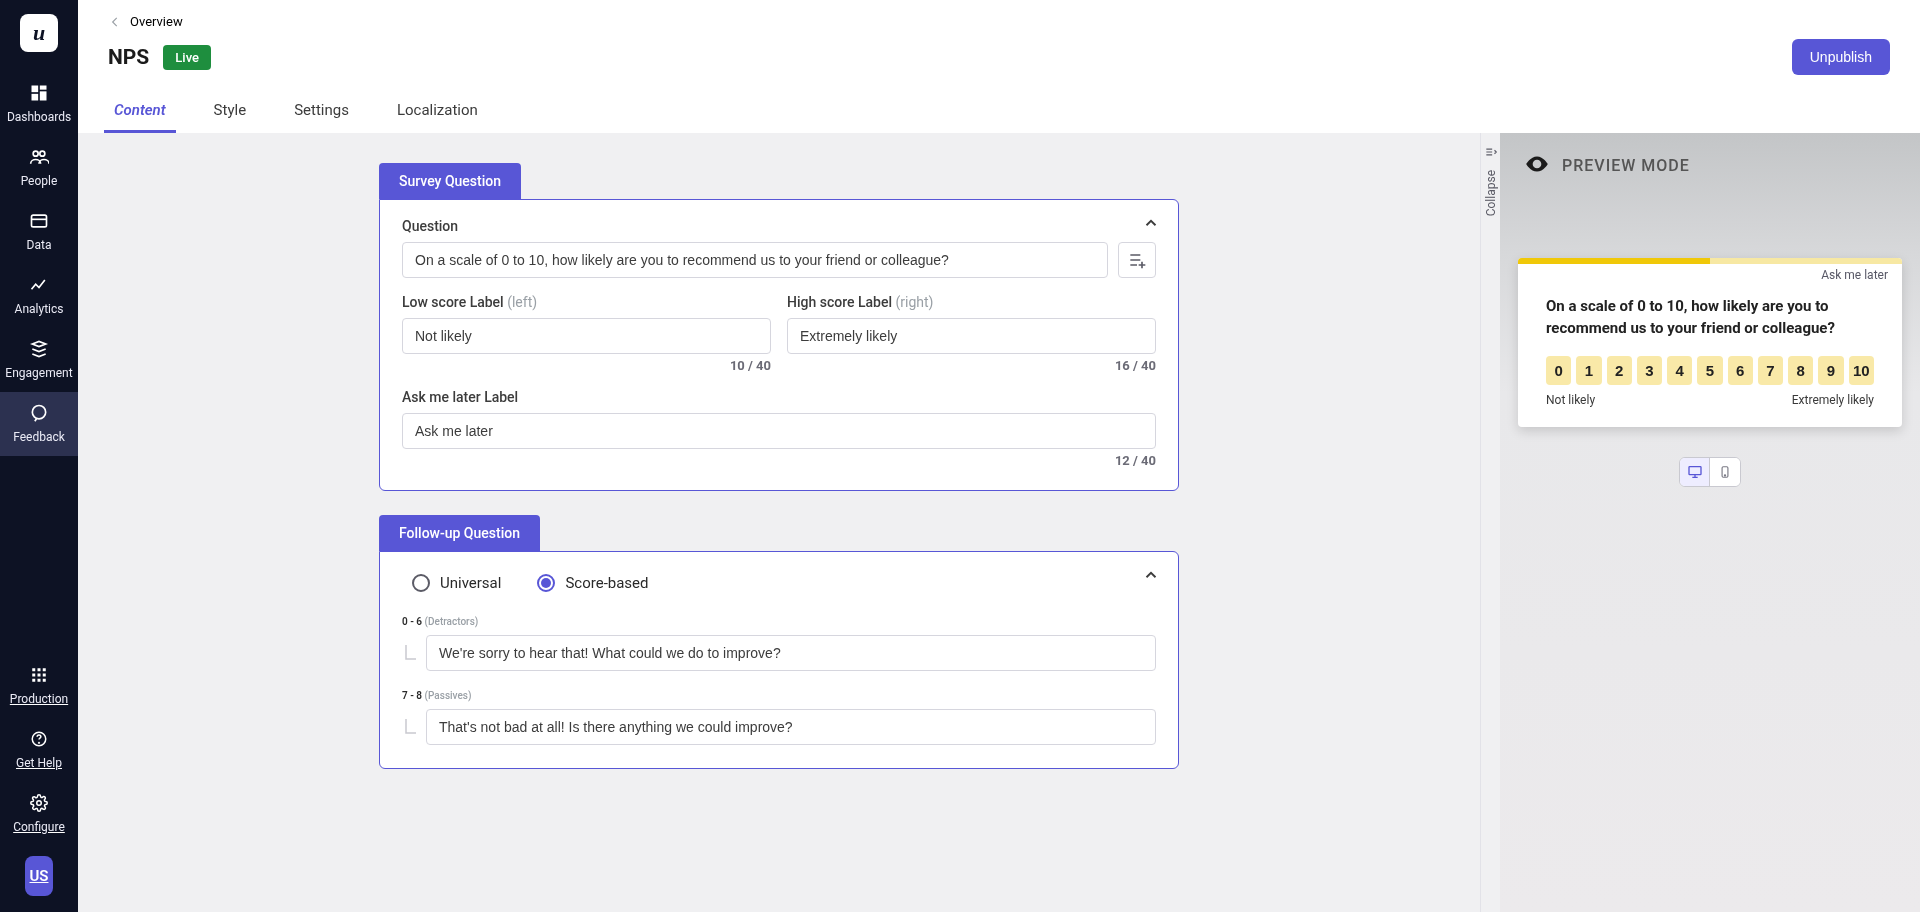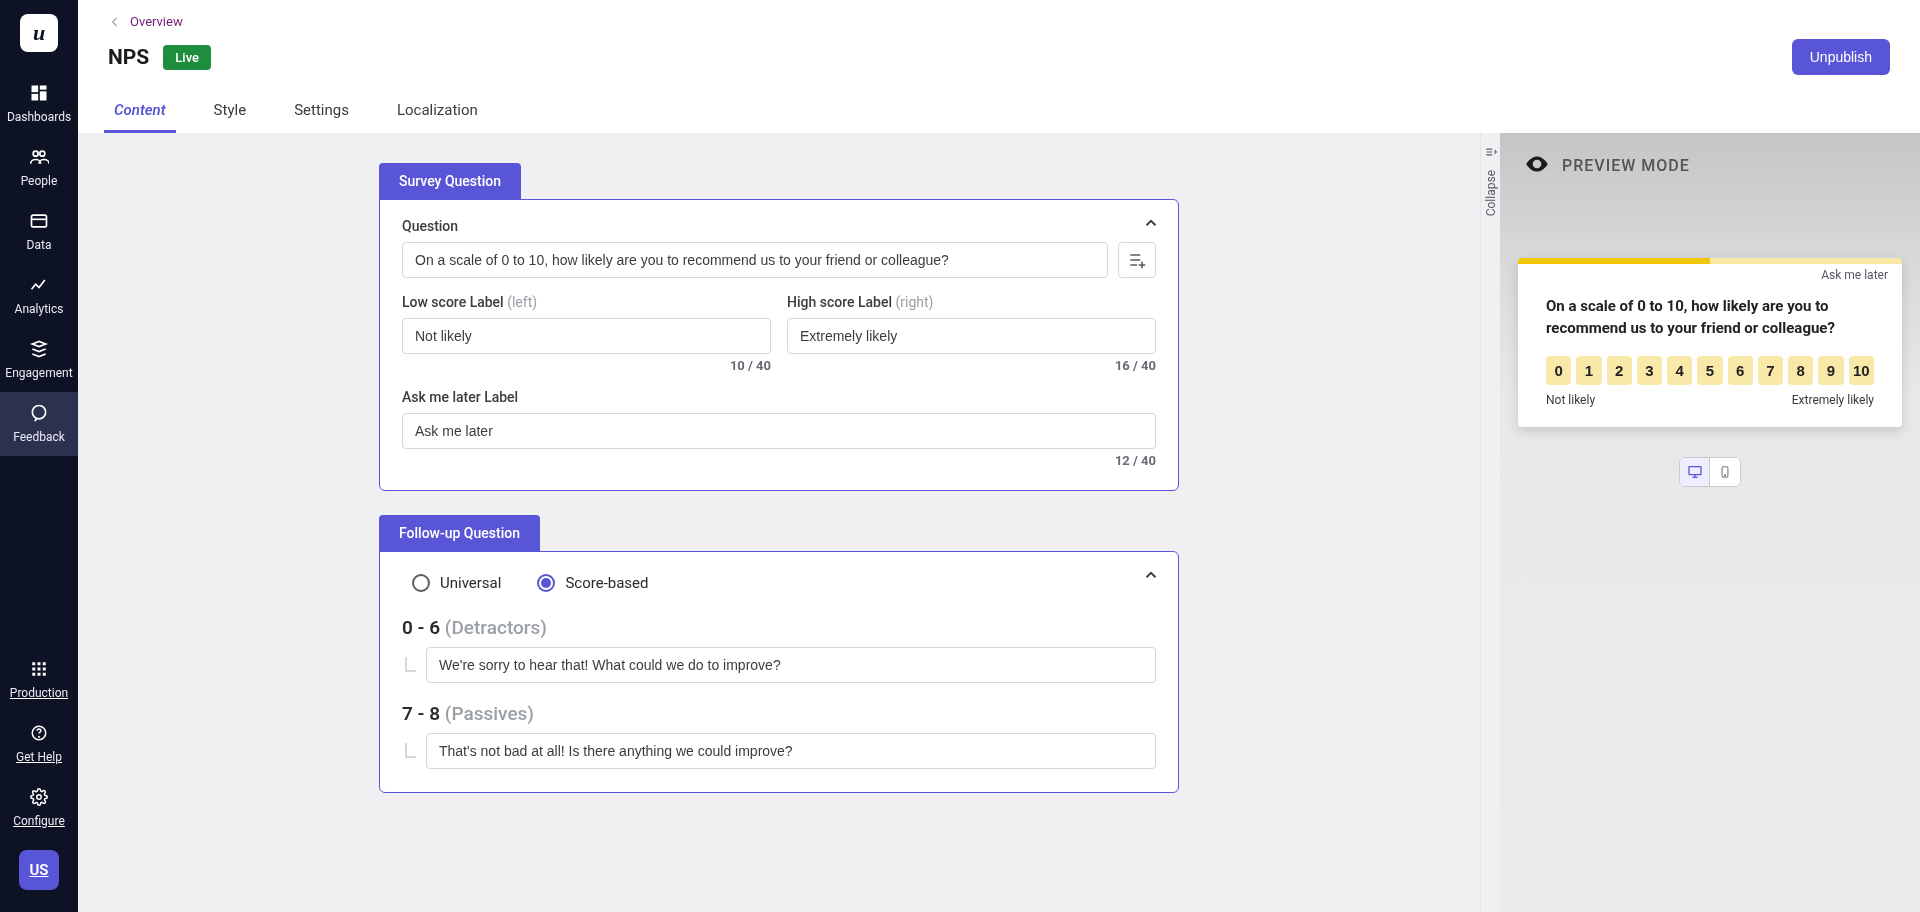--- a/index.html
+++ b/index.html
@@ -8,26 +8,26 @@
 
   
   .sidebar { width: 78px; background: #0d1224; display: flex; flex-direction: column; align-items: center; padding-top: 14px; color: #fff; font-size: 12px; }
   .sidebar .logo { width: 38px; height: 38px; border-radius: 8px; background: #fff; display:flex; align-items:center; justify-content:center; margin-bottom: 20px; color:#0d1224; font-family: Georgia, serif; font-style: italic; font-size: 22px; font-weight: bold; }
   .nav-item { width: 78px; padding: 10px 0 12px; display:flex; flex-direction:column; align-items:center; gap:6px; cursor:pointer; color:#eaeaf5; }
   .nav-item.active { background: #2c3150; }
   .nav-item .ico { width:22px; height:22px; display:flex; align-items:center; justify-content:center; }
   .nav-item span.label { font-size:12px; }
   .nav-spacer { flex:1; }
   .nav-bottom { width:78px; padding-bottom: 10px; text-decoration: underline; }
-  .env-chip { margin: 10px auto 12px; width:40px; height:40px; border-radius:8px; background:#5856d6; display:flex; align-items:center; justify-content:center; font-weight:600; color:#fff; font-size:15px; }
+  .env-chip { margin: 10px auto 6px; width:28px; height:40px; border-radius:8px; background:#5856d6; display:flex; align-items:center; justify-content:center; font-weight:600; color:#fff; font-size:15px; }
 
   
   .main { flex:1; display:flex; flex-direction:column; height:100%; }
   .topbar { padding: 14px 30px 0 30px; background:#fff; }
-  .breadcrumb { display:flex; align-items:center; gap:8px; color:#701a75; font-size:13px; margin-bottom:10px; cursor:pointer; width:max-content; }
+  .breadcrumb { display:flex; align-items:center; gap:8px; color:#000000; font-size:13px; margin-bottom:10px; cursor:pointer; width:max-content; }
   .breadcrumb svg { width:14px; height:14px; }
   .title-row { display:flex; align-items:center; justify-content:space-between; margin-bottom: 18px; }
   .title-left { display:flex; align-items:center; gap:14px; }
   .page-title { font-size:21px; font-weight:700; color:#1b1b1b; }
   .status-chip { background:#1e8e3e; color:#fff; font-size:13px; padding:5px 12px; border-radius:4px; font-weight:500; }
   .unpublish-btn { background:#5856d6; color:#fff; border:none; padding:10px 18px; font-size:14px; border-radius:6px; cursor:pointer; font-weight:500; }
   .tabs { display:flex; gap:40px; padding-left:2px; }
   .tab { padding: 8px 4px 14px; color:#3c3c3c; font-size:15px; cursor:pointer; position:relative; }
   .tab.active { color:#5856d6; font-weight:600;font-style:italic; }
   .tab.active::after { content:""; position:absolute; left:-6px; right:-6px; bottom:0; height:3px; background:#5856d6; }
@@ -53,21 +53,21 @@
   .full-row { margin-top:16px; }
 
   .radio-row { display:flex; gap:36px; align-items:flex-start; padding: 4px 2px 14px 10px; }
   .radio-item { display:flex; align-items:center; gap:10px; cursor:pointer; }
   .radio-outer { width:18px; height:18px; border-radius:50%; border:2px solid #5b5b66; display:flex; align-items:center; justify-content:center; }
   .radio-item.selected .radio-outer { border-color:#5856d6; }
   .radio-inner { width:10px; height:10px; border-radius:50%; background:#5856d6; display:none; }
   .radio-item.selected .radio-inner { display:block; }
   .radio-label { font-size:15px; color:#2a2a2a; }
 
-  .range-label { font-size:19px; font-weight:600; color:#2a2a2a; margin: 10px 0 8px; }
+  .range-label { font-size:10px; font-weight:600; color:#2a2a2a; margin: 10px 0 8px; }
   .range-label .hint { color:#9aa0a6; font-weight:500; }
   .followup-row { display:flex; align-items:flex-start; gap:0; }
   .tree-mark { width:24px; color:#c9c9d0; padding-top:10px; }
   .followup-row .text-input { flex:1; }
 
   
   .collapse-strip { width:20px; background:#f0f0f2; border-left:1px solid #e2e2e8; display:flex; flex-direction:column; align-items:center; padding-top:12px; cursor:pointer; }
   .collapse-strip .toggle-icn { color:#5b5b66; margin-bottom:8px; }
   .collapse-strip .vtext { writing-mode: vertical-rl; transform: rotate(180deg); font-size:12px; color:#5b5b66; }
 

